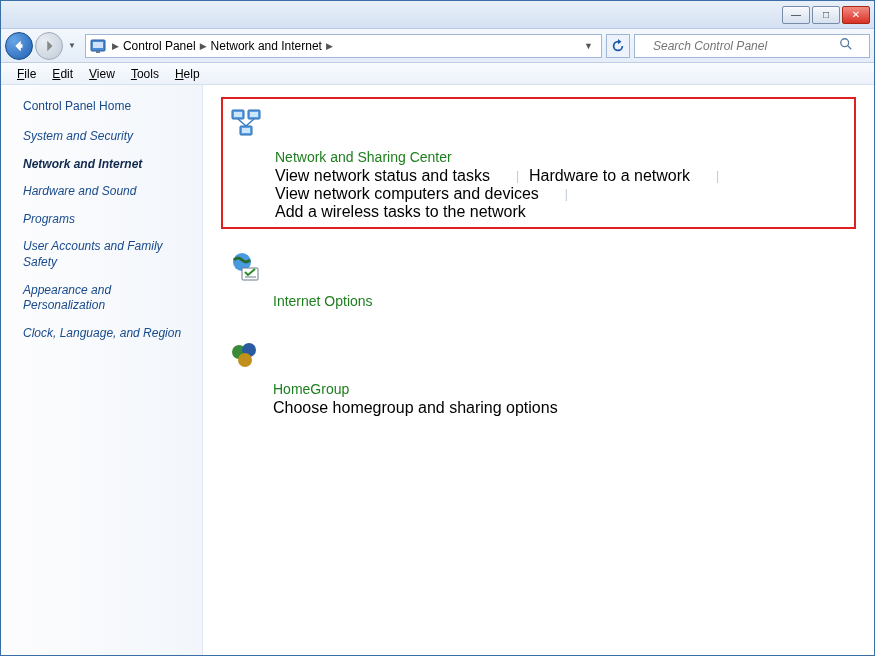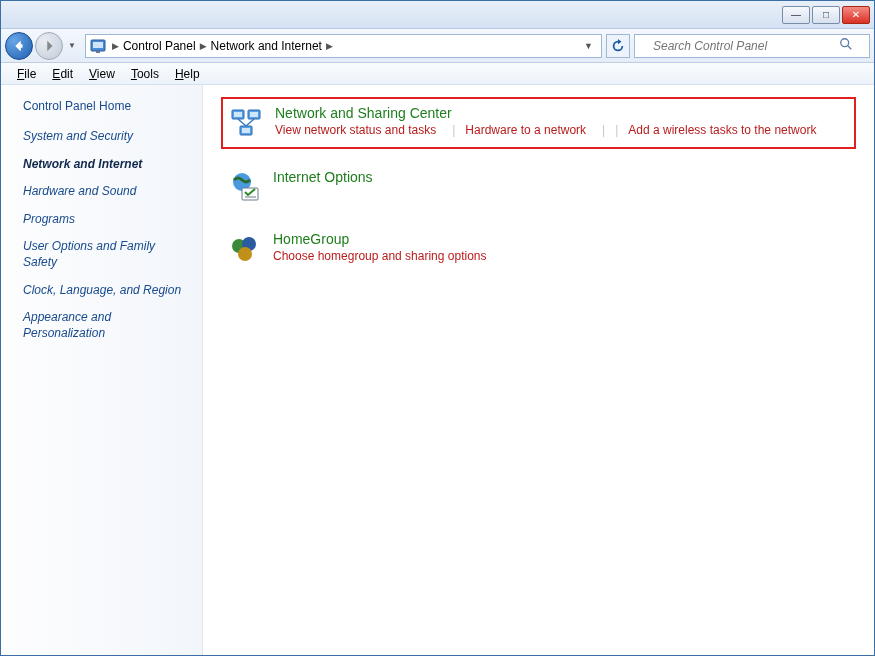--- a/index.html
+++ b/index.html
@@ -202,32 +202,33 @@
     margin-right:10px;
     flex-shrink:0;
     display:flex; align-items:center; justify-content:center;
   }
   .sec-body { flex:1; }
   .sec-title {
     color:#1e7e1e;
     font-size:14px;
     margin-bottom:2px;
     cursor:pointer;
+    margin-top:44px;
   }
   .sec-links {
     display:flex;
     flex-wrap:wrap;
     gap:0;
     align-items:center;
   }
   .sec-link {
-    color:#b91c1c;
-    font-size:12px;
+    color:#000000;
+    font-size:16px;
     cursor:pointer;
-    padding-right:16px;
+    padding-right:26px;
   }
   .sec-sep {
     color:#c0c8d4;
     padding-right:10px;
   }
 </style>
 </head>
 <body>
 
 <div class="window">
@@ -294,23 +295,23 @@
     <div class="menu"><span class="ul">H</span>elp</div>
   </div>
 
   <div class="content">
     <div class="sidebar">
       <span class="home">Control Panel Home</span>
       <span class="cat">System and Security</span>
       <span class="cat active">Network and Internet</span>
       <span class="cat">Hardware and Sound</span>
       <span class="cat">Programs</span>
-      <span class="cat">User Options and Family Safety</span>
+      <span class="cat">User Accounts and Family Safety</span>
+      <span class="cat">Appearance and Personalization</span>
       <span class="cat">Clock, Language, and Region</span>
-      <span class="cat">Appearance and Personalization</span>
     </div>
 
     <div class="main">
 
       <div class="section highlighted">
         <div class="sec-icon">
           <svg width="34" height="34" viewBox="0 0 34 34">
             <rect x="2" y="4" width="12" height="9" rx="1" fill="#5aa0e6" stroke="#2a6ab0"></rect>
             <rect x="4" y="6" width="8" height="5" fill="#cde6fb"></rect>
             <rect x="18" y="4" width="12" height="9" rx="1" fill="#5aa0e6" stroke="#2a6ab0"></rect>
@@ -321,20 +322,21 @@
             <line x1="24" y1="13" x2="16" y2="20" stroke="#3a7abf" stroke-width="1.5"></line>
           </svg>
         </div>
         <div class="sec-body">
           <div class="sec-title">Network and Sharing Center</div>
           <div class="sec-links">
             <span class="sec-link">View network status and tasks</span>
             <span class="sec-sep">|</span>
             <span class="sec-link">Hardware to a network</span>
             <span class="sec-sep">|</span>
+            <span class="sec-link">View network computers and devices</span>
             <span class="sec-sep">|</span>
             <span class="sec-link">Add a wireless tasks to the network</span>
           </div>
         </div>
       </div>
 
       <div class="section">
         <div class="sec-icon">
           <svg width="34" height="34" viewBox="0 0 34 34">
             <circle cx="14" cy="12" r="9" fill="#4a9ae0"></circle>

